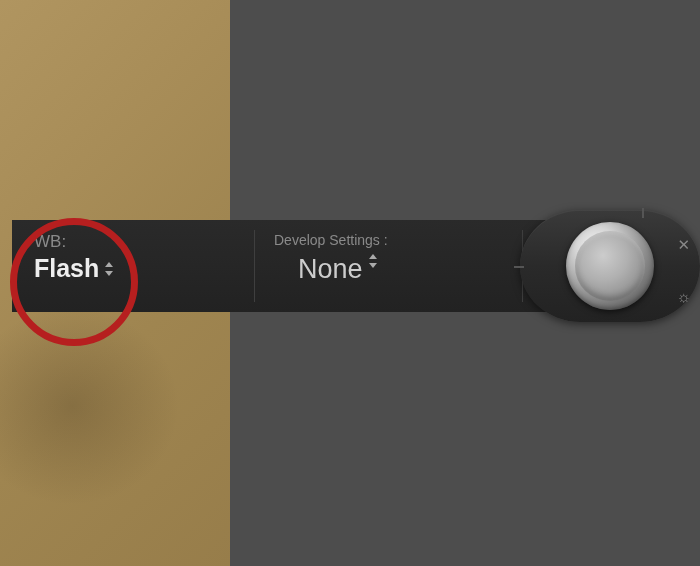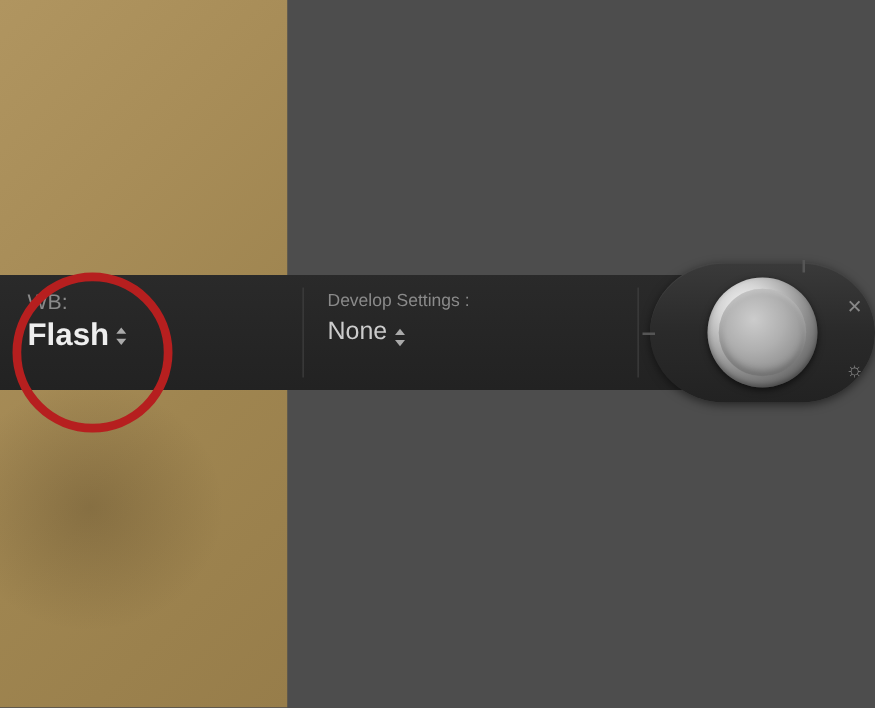--- a/index.html
+++ b/index.html
@@ -35,21 +35,21 @@
     .right-area {
       position: absolute;
       left: 230px;
       top: 0;
       width: 470px;
       height: 566px;
       background: #4d4d4d;
     }
     .tool-bar {
       position: absolute;
-      left: 0;
+      left: 12px;
       top: 220px;
       width: 612px;
       height: 92px;
       background: linear-gradient(to bottom, #2a2a2a 0%, #222222 100%);
       display: flex;
       align-items: center;
     }
     .wb-section {
       position: absolute;
       left: 22px;
@@ -114,25 +114,26 @@
       left: 262px;
       top: 12px;
     }
     .dev-label {
       color: #8a8a8a;
       font-size: 14px;
       font-weight: 500;
     }
     .dev-value {
       color: #cccccc;
-      font-size: 20px;
+      font-size: 27px;
       font-weight: 400;
       margin-top: 6px;
       display: flex;
-      align-items: flex-end;
+      align-items: flex-start;
+      margin-left: 24px;
     }
     .dial-container {
       position: absolute;
       right: 30px;
       top: 202px;
       width: 120px;
       height: 130px;
     }
     .dial-plate {
       position: absolute;

